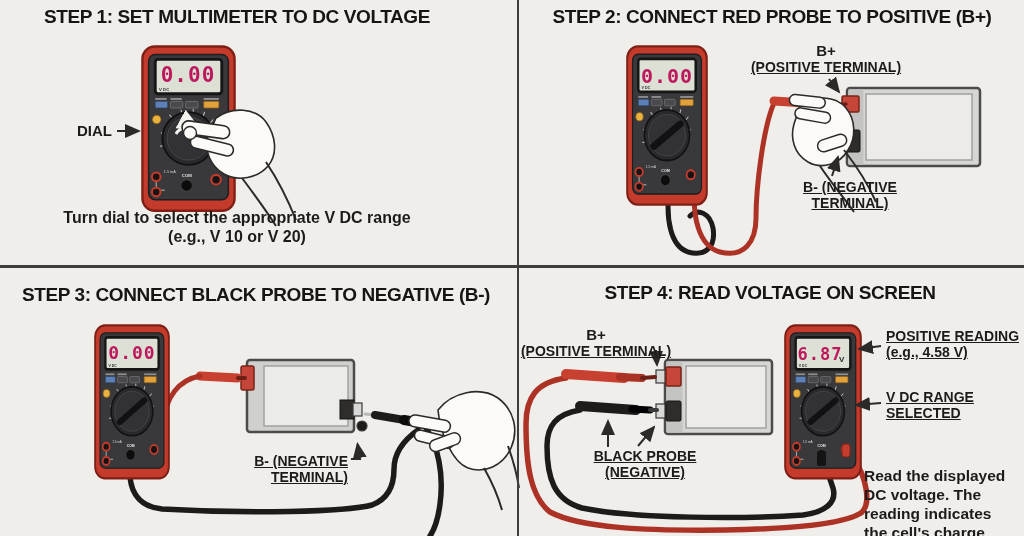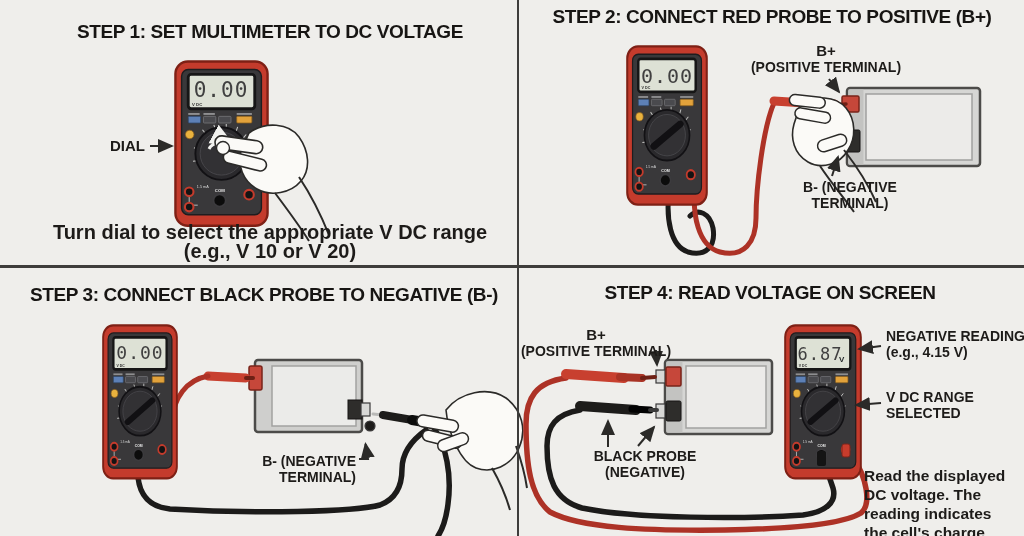--- a/index.html
+++ b/index.html
@@ -5,26 +5,26 @@
   html,body{margin:0;padding:0;}
   #canvas{
     position:relative;width:1024px;height:536px;overflow:hidden;
     background:#efeeeb;font-family:"Liberation Sans",sans-serif;color:#1d1b19;
   }
   .panel{position:absolute;}
   .panel svg{position:absolute;left:0;top:0;overflow:visible;}
   .lbl{position:absolute;font-weight:bold;color:#1d1b19;white-space:nowrap;line-height:1.15;}
   .ctr{transform:translateX(-50%);text-align:center;}
   .title{font-size:19px;letter-spacing:-0.4px;color:#171513;}
-  .small{font-size:14px;}
+  .small{font-size:14px;text-decoration:underline;}
   .med{font-size:15px;}
-  .cap{font-size:20px;line-height:19px;}
+  .cap{font-size:16px;line-height:19px;}
   .lcd{
-    position:absolute;font-family:"DejaVu Sans Mono",monospace;font-weight:normal;
-    color:#404040;letter-spacing:1px;transform:translateX(-50%);
+    position:absolute;font-family:"DejaVu Sans Mono",monospace;font-weight:bold;
+    color:#be185d;letter-spacing:1px;transform:translateX(-50%);
   }
   .note{white-space:normal;font-size:15.5px;line-height:19px;}
   .divider{position:absolute;background:#3e3d3b;}
 </style>
 </head>
 <body>
 
 <div id="canvas">
 
   
@@ -60,21 +60,21 @@
         <circle cx="16" cy="138" r="4.5" fill="#141414" stroke="#c43b2c" stroke-width="2.2"></circle>
         <circle cx="16" cy="154" r="4.5" fill="#141414" stroke="#c43b2c" stroke-width="2.2"></circle>
         <text x="43" y="138" font-size="4.5" fill="#e8e8e8" font-weight="bold">COM</text>
         <circle cx="48" cy="147" r="6.5" fill="#0c0c0c" stroke="#3c3b3e" stroke-width="2"></circle>
         <circle cx="79" cy="141" r="5" fill="#141414" stroke="#c43b2c" stroke-width="2.2"></circle>
       </g>
     </defs>
   </svg>
 
   
-  <div class="panel" style="left:0;top:15px;width:517px;height:298px;margin-left:33px;">
+  <div class="panel" style="left:0;top:0;width:517px;height:298px;">
     <svg width="517" height="265">
       <defs>
         <marker id="a1" markerWidth="9" markerHeight="8" refX="7" refY="3.5" orient="auto">
             <path d="M0,0 L8,3.5 L0,7 Z" fill="#2b2a28"></path>
           </marker>
         <marker id="aw1" markerWidth="9" markerHeight="8" refX="7" refY="3.5" orient="auto">
             <path d="M0,0 L8,3.5 L0,7 Z" fill="#f2f2ef"></path>
           </marker>
       </defs>
       <use href="#mm-symbol" transform="translate(141,45) scale(0.95 0.955)"></use>
@@ -141,21 +141,21 @@
       <div class="med">B+</div>
       <div class="small">(POSITIVE TERMINAL)</div>
     </div>
     <div class="lbl ctr small" style="left:330px;top:179px;">
       <div>B- (NEGATIVE</div>
       <div>TERMINAL)</div>
     </div>
   </div>
 
   
-  <div class="panel" style="left:10px;top:268px;width:517px;height:268px;">
+  <div class="panel" style="left:2px;top:268px;width:517px;height:268px;">
     <svg width="517" height="268">
       <defs>
         <marker id="a3" markerWidth="9" markerHeight="8" refX="7" refY="3.5" orient="auto">
             <path d="M0,0 L8,3.5 L0,7 Z" fill="#2b2a28"></path>
           </marker>
       </defs>
       <g>
         <rect x="245" y="92" width="107" height="72" rx="3" fill="#cfcfcd" stroke="#4c4b49" stroke-width="2.5"></rect>
         <rect x="262" y="98" width="84" height="60" fill="#ebebe9" stroke="#a2a2a0" stroke-width="1.5"></rect>
         <rect x="239" y="98" width="13" height="24" rx="2" fill="#c6473a" stroke="#7a241a" stroke-width="1.5"></rect>
@@ -244,22 +244,22 @@
     <div class="lbl" style="left:319px;top:87px;font-size:8px;color:#23282a;">V</div>
     <div class="lbl ctr" style="left:76px;top:58px;">
       <div class="med">B+</div>
       <div class="small">(POSITIVE TERMINAL)</div>
     </div>
     <div class="lbl ctr small" style="left:125px;top:180px;">
       <div>BLACK PROBE</div>
       <div>(NEGATIVE)</div>
     </div>
     <div class="lbl small" style="left:366px;top:60px;">
-      <div>NEGATIVE READING</div>
-      <div>(e.g., 4.15 V)</div>
+      <div>POSITIVE READING</div>
+      <div>(e.g., 4.58 V)</div>
     </div>
     <div class="lbl small" style="left:366px;top:121px;">
       <div>V DC RANGE</div>
       <div>SELECTED</div>
     </div>
     <div class="lbl note" style="left:344px;top:198px;width:152px;">Read the displayed DC voltage. The reading indicates the cell's charge state.</div>
   </div>
 
   
   <div class="divider" style="left:517px;top:0;width:2px;height:536px;"></div>

